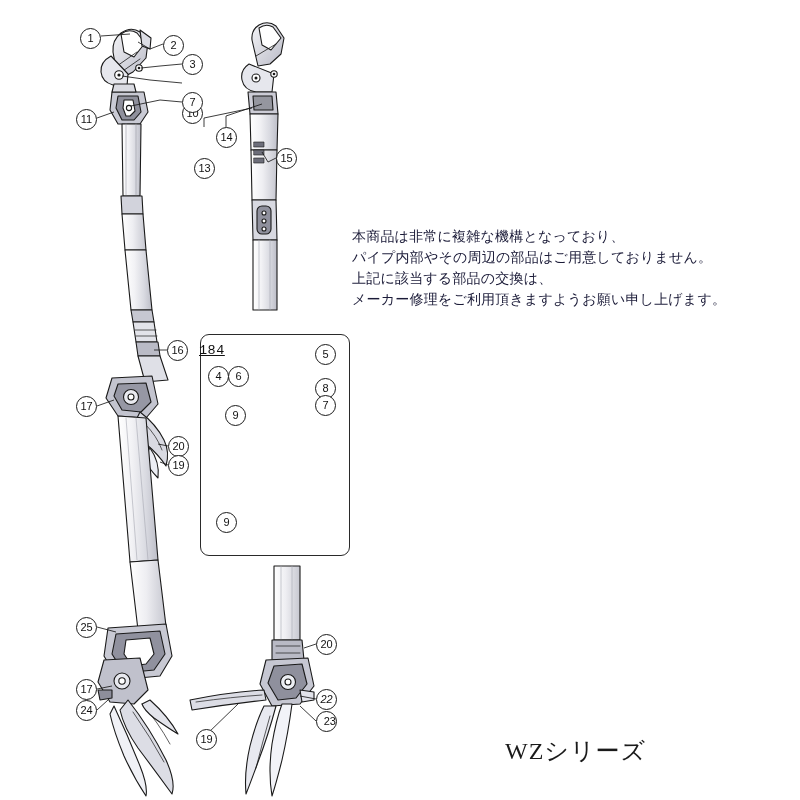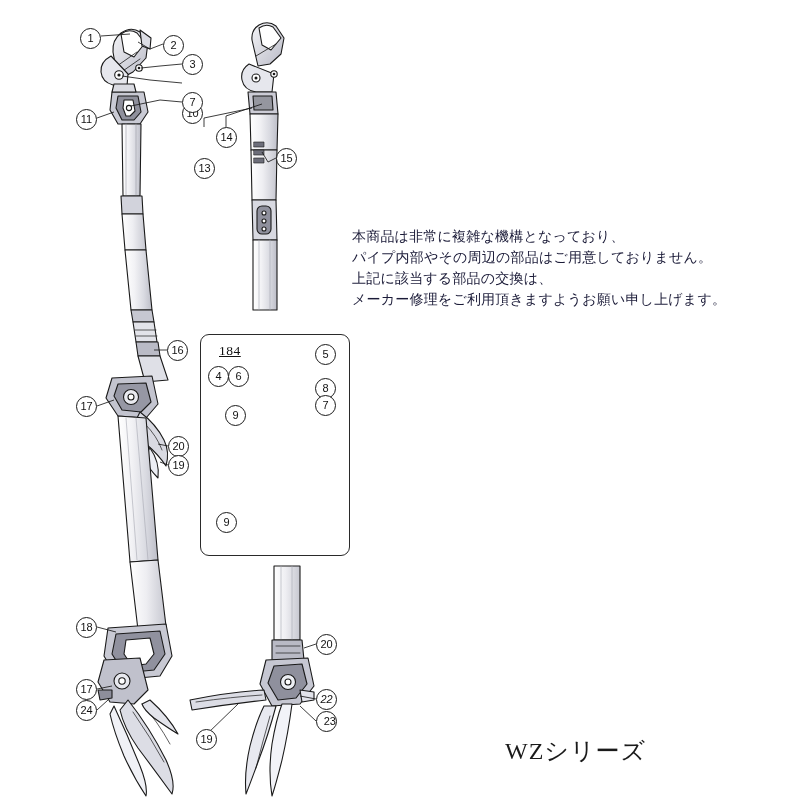--- a/index.html
+++ b/index.html
@@ -50,26 +50,26 @@
     left: 200px;
     top: 334px;
     width: 148px;
     height: 220px;
     border: 1.4px solid #2a2a2a;
     border-radius: 9px;
     background: #ffffff;
   }
   .inset-code {
     position: absolute;
-    left: 219px;
+    left: 199px;
     top: 343px;
     font-size: 13.5px;
     color: #111111;
     text-decoration: underline;
-    font-family: Liberation Serif, serif;
+    font-family: Liberation Mono, monospace;
     letter-spacing: 0.5px;
   }
   .callout {
     position: absolute;
     width: 21px;
     height: 21px;
     border: 1.2px solid #1a1a1a;
     border-radius: 50%;
     background: #ffffff;
     color: #111111;
@@ -298,21 +298,21 @@
       <div class="callout" style="left: 182px; top: 83px; margin-top: 20px;">10</div>
       <div class="callout" style="left: 182px; top: 92px;">7</div>
       <div class="callout" style="left: 76px; top: 109px;">11</div>
       <div class="callout" style="left: 194px; top: 127px; margin-top: 31px;">13</div>
       <div class="callout" style="left: 216px; top: 127px;">14</div>
       <div class="callout" style="left: 276px; top: 148px;">15</div>
       <div class="callout" style="left: 167px; top: 340px;">16</div>
       <div class="callout" style="left: 76px; top: 396px;">17</div>
       <div class="callout" style="left: 168px; top: 436px;">20</div>
       <div class="callout" style="left: 168px; top: 455px;">19</div>
-      <div class="callout" style="left: 76px; top: 617px;">18</div>
+      <div class="callout" style="left: 76px; top: 617px;">25</div>
       <div class="callout" style="left: 316px; top: 634px;">20</div>
       <div class="callout" style="left: 76px; top: 679px;">17</div>
       <div class="callout" style="left: 316px; top: 689px; font-style: italic;">22</div>
       <div class="callout" style="left: 76px; top: 700px;">24</div>
       <div class="callout" style="left: 316px; top: 711px; text-align: right;">23</div>
       <div class="callout" style="left: 196px; top: 729px;">19</div>
       <div class="callout" style="left: 315px; top: 344px;">5</div>
       <div class="callout" style="left: 208px; top: 366px;">4</div>
       <div class="callout" style="left: 228px; top: 366px;">6</div>
       <div class="callout" style="left: 315px; top: 378px;">8</div>

